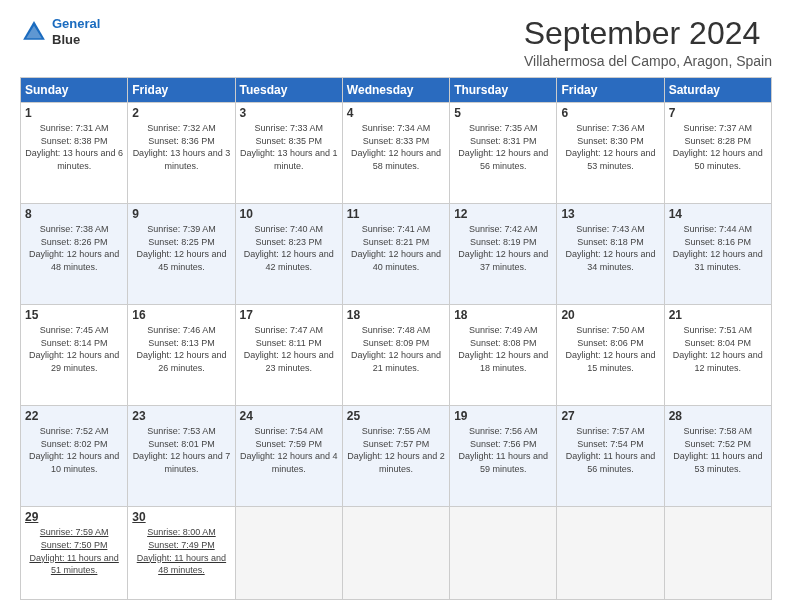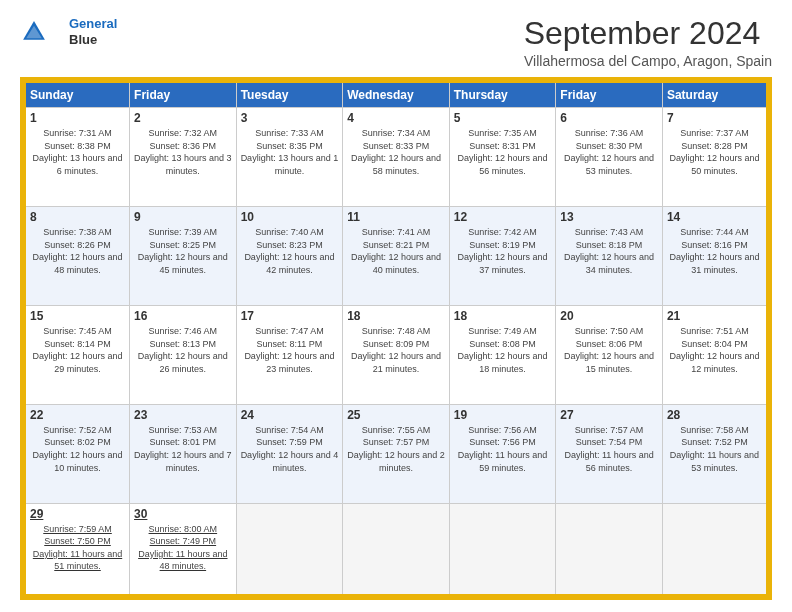--- a/index.html
+++ b/index.html
@@ -19,21 +19,21 @@
     }
     .header {
       display: flex;
       align-items: flex-start;
       justify-content: space-between;
       margin-bottom: 8px;
     }
     .logo {
       display: flex;
       align-items: center;
-      gap: 21px;
+      gap: 4px;
     }
     .logo-text {
       font-size: 13px;
       font-weight: bold;
       color: #333;
       line-height: 1.2;
     }
     .logo-blue { color: #1a6bbf; }
     .logo-icon {
       width: 28px;
@@ -49,21 +49,21 @@
       line-height: 1.1;
     }
     .location-title {
       font-size: 14px;
       color: #555;
       margin-top: 2px;
       margin-left: 12px;
     }
     .calendar {
       flex: 1;
-      border: 6px solid #eab308;
+      border: 1px solid #eab308;
       border-collapse: collapse;
       width: 100%;
       table-layout: fixed;
     }
     .calendar th {
       background: #2a6bbf;
       color: #fff;
       font-size: 12px;
       font-weight: bold;
       padding: 5px 4px;

